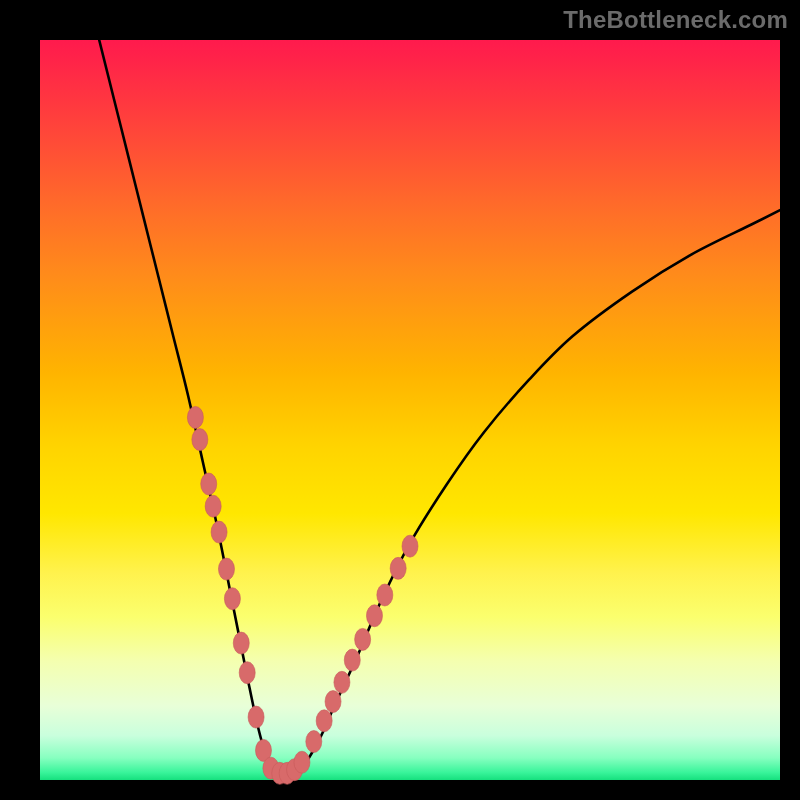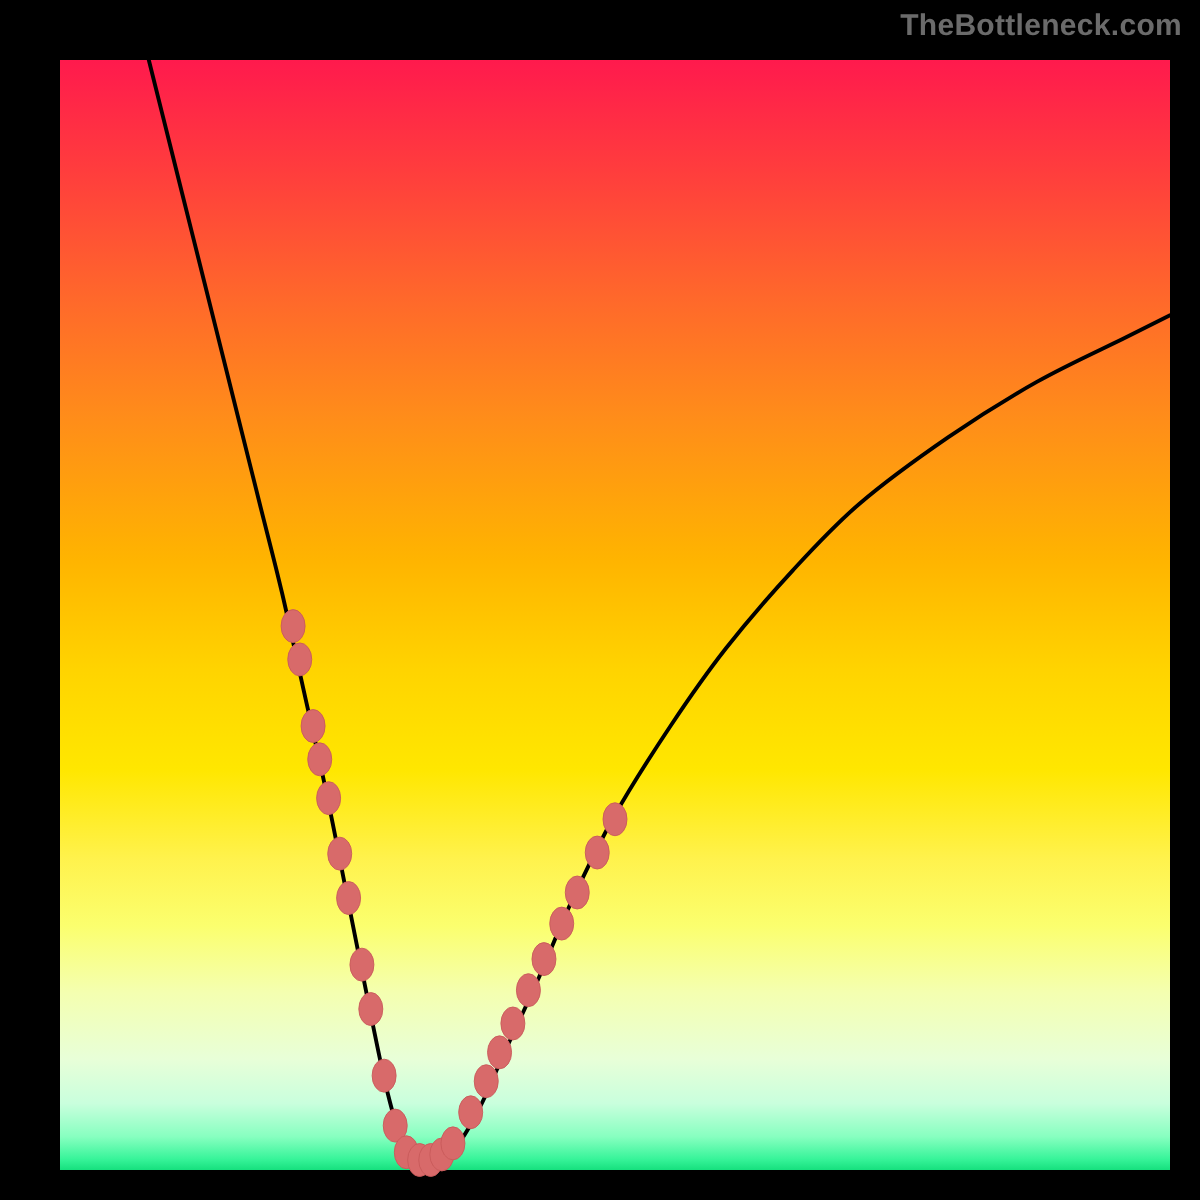--- a/index.html
+++ b/index.html
@@ -40,21 +40,21 @@
       #87ffc0 97%,
       #38f49a 99%,
       #16e07e 100%
     );
   }
   .watermark {
     position: absolute;
     top: 6px;
     right: 12px;
     font-family: Arial, Helvetica, sans-serif;
-    font-size: 20px;
+    font-size: 24px;
     font-weight: 600;
     color: #6b6b6b;
     letter-spacing: 0.2px;
   }
   svg.curve {
     position: absolute;
     left: 0;
     top: 0;
     width: 740px;
     height: 740px;

